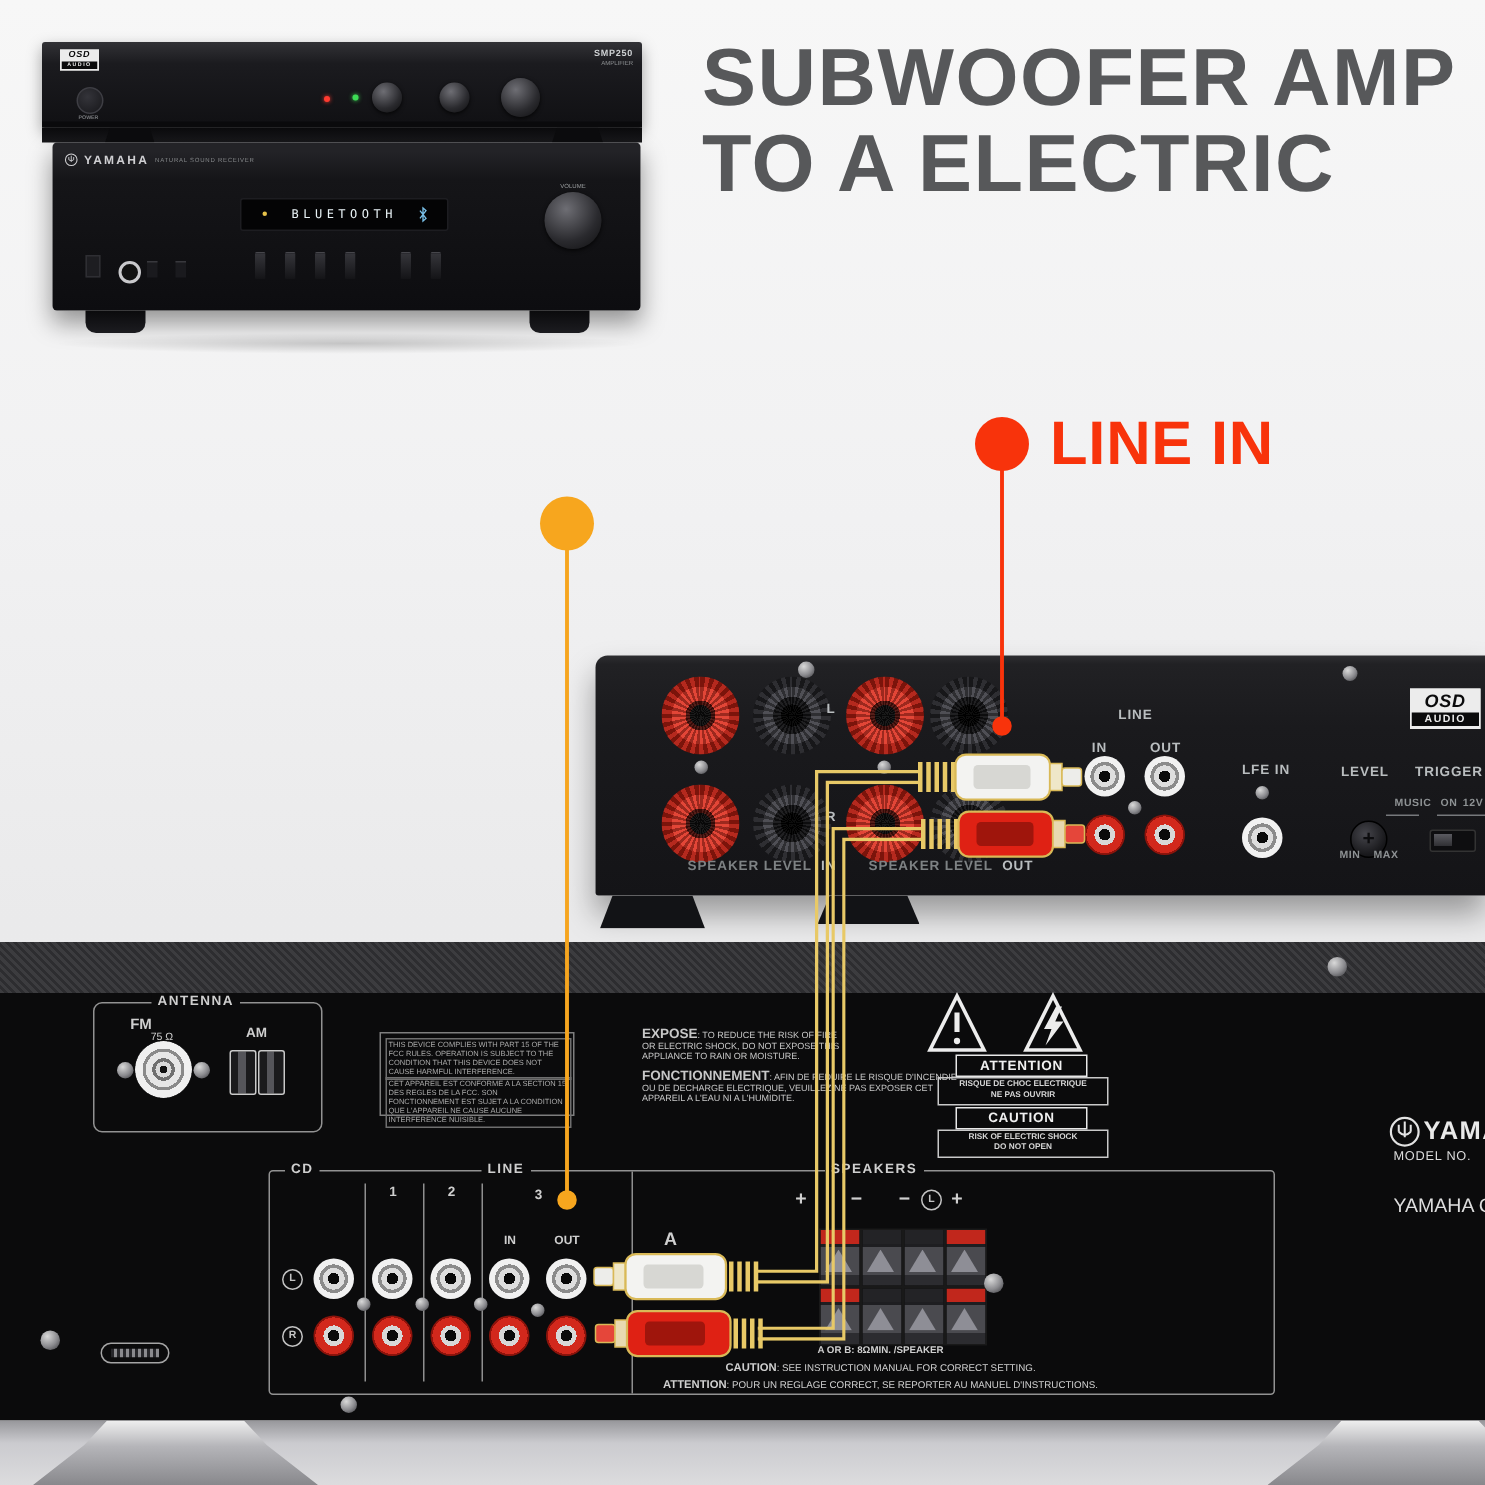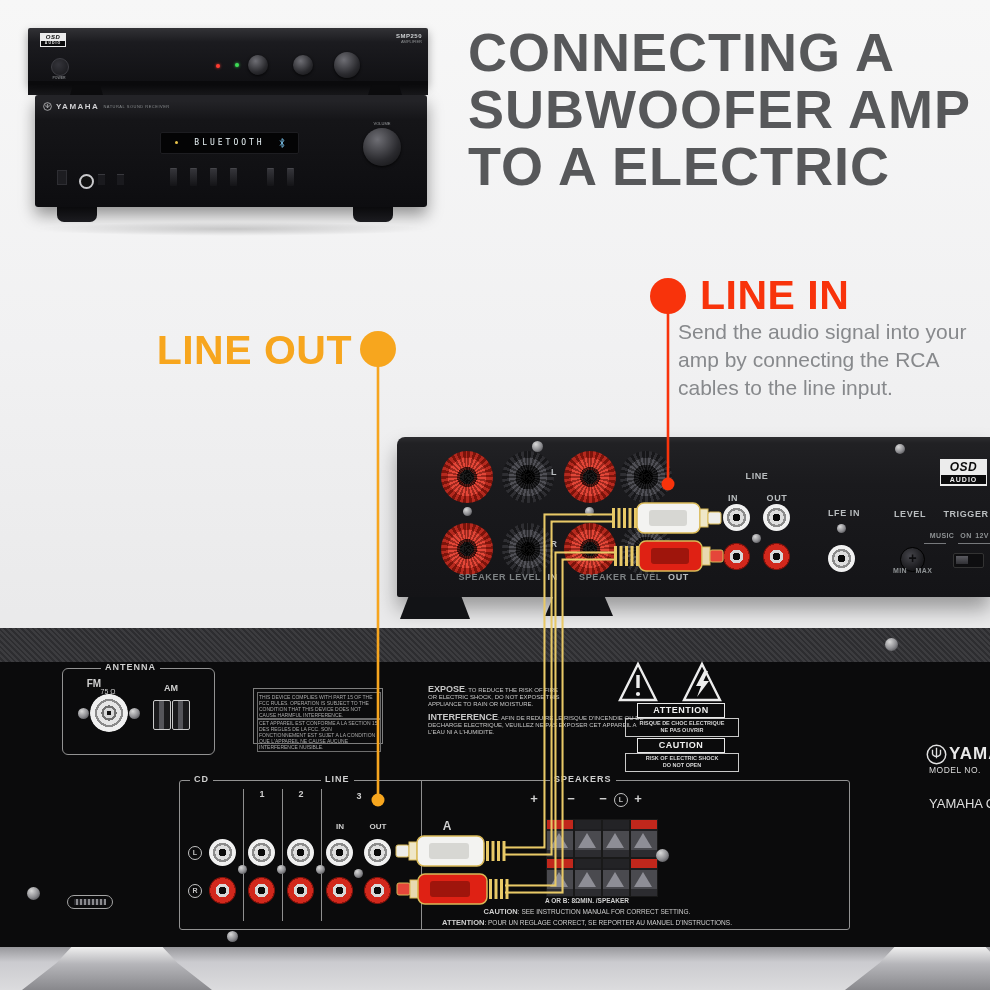--- a/index.html
+++ b/index.html
@@ -70,21 +70,20 @@
   .osdlogo .t{background:#ececec;color:#0b0b0c;font-weight:bold;text-align:center;
     font-style:italic;letter-spacing:.5px;}
   .osdlogo .b{background:#0b0b0c;color:#ececec;font-weight:bold;text-align:center;letter-spacing:1px;}
 </style>
 </head>
 <body>
 
 <div id="stage">
 
   <div id="title" class="ab">
-    <div>CONNECTING A</div>
     <div>SUBWOOFER AMP</div>
     <div>TO A ELECTRIC</div>
   </div>
 
   <div id="ampfront" class="ab">
     <div class="osdlogo" style="left:12px;top:5px;width:24px;height:12px">
       <div class="t" style="font-size:6px;line-height:7px">OSD</div>
       <div class="b" style="font-size:3.5px;line-height:5px">AUDIO</div>
     </div>
     <div class="ab" style="left:23px;top:30px;width:16px;height:16px;border-radius:50%;border:1px solid #3e3e44;background:radial-gradient(circle at 40% 35%,#34343a,#17171a)"></div>
@@ -130,24 +129,22 @@
     <div class="slider" style="left:195px;top:73px"></div>
     <div class="slider" style="left:232px;top:73px"></div>
     <div class="slider" style="left:252px;top:73px"></div>
     <div class="ab" style="left:325px;top:26px;width:44px;text-align: center;font-size:4px;color:#9b9ea0">VOLUME</div>
     <div class="knob" style="left:328px;top:33px;width:38px;height:38px"></div>
   </div>
   <div class="ab" style="left:57px;top:207px;width:40px;height:15px;background:linear-gradient(180deg,#0a0a0c,#1c1c20);border-radius:0 0 7px 7px"></div>
   <div class="ab" style="left:353px;top:207px;width:40px;height:15px;background:linear-gradient(180deg,#0a0a0c,#1c1c20);border-radius:0 0 7px 7px"></div>
   <div class="ab" style="left:35px;top:222px;width:392px;height:14px;background:radial-gradient(ellipse at center,rgba(0,0,0,.18),transparent 70%)"></div>
 
-  <div class="callout-h" style="left:60px;top:327px;width:292px;text-align:right;color:#F7A61E">LINE OUT</div>
 
   <div class="callout-h" style="left:700px;top:272px;color:#F8330B">LINE IN</div>
-  <div class="callout-p" style="left:678px;top:318px;width:302px">Send the audio signal into your amp by connecting the RCA cables to the line input.</div>
 
   <div id="ampback" class="ab">
     <div class="screw" style="left:135px;top:4px;width:11px;height:11px"></div>
     <div class="screw" style="left:498px;top:7px;width:10px;height:10px"></div>
 
     <div class="post redp" style="left:44px;top:14px"></div>
     <div class="post blackp" style="left:105px;top:14px"></div>
     <div class="post redp" style="left:44px;top:86px"></div>
     <div class="post blackp" style="left:105px;top:86px"></div>
 
@@ -214,21 +211,21 @@
       <div class="ab" style="left:90px;top:31px;width:16px;height:28px;border:1px solid #c9c9c9;border-radius:2px;background:linear-gradient(90deg,#1a1a1c 0 5px,#55555a 5px 10px,#1a1a1c 10px)"></div>
       <div class="ab" style="left:109px;top:31px;width:16px;height:28px;border:1px solid #c9c9c9;border-radius:2px;background:linear-gradient(90deg,#1a1a1c 0 5px,#55555a 5px 10px,#1a1a1c 10px)"></div>
     </div>
 
     <div class="wbox" style="left:253px;top:60px;width:128px;height:54px;border-color:#7e7e7e">
       <div class="finetext" style="left:3px;top:3px;width:120px;border:1px solid #6e6e6e;padding:1px">THIS DEVICE COMPLIES WITH PART 15 OF THE FCC RULES. OPERATION IS SUBJECT TO THE CONDITION THAT THIS DEVICE DOES NOT CAUSE HARMFUL INTERFERENCE.</div>
       <div class="finetext" style="left:3px;top:29px;width:120px;border:1px solid #6e6e6e;padding:1px">CET APPAREIL EST CONFORME A LA SECTION 15 DES REGLES DE LA FCC. SON FONCTIONNEMENT EST SUJET A LA CONDITION QUE L'APPAREIL NE CAUSE AUCUNE INTERFERENCE NUISIBLE.</div>
     </div>
 
     <div class="ab" style="left:428px;top:58px;width:140px;font-size:6px;line-height:7px;color:#c7c7c7"><b style="font-size:9px">EXPOSE</b><span>: TO REDUCE THE RISK OF FIRE OR ELECTRIC SHOCK, DO NOT EXPOSE THIS APPLIANCE TO RAIN OR MOISTURE.</span></div>
-    <div class="ab" style="left:428px;top:86px;width:218px;font-size:6px;line-height:7px;color:#c7c7c7"><b style="font-size:9px">INTERFERENCE</b><span>: AFIN DE REDUIRE LE RISQUE D'INCENDIE OU DE DECHARGE ELECTRIQUE, VEUILLEZ NE PAS EXPOSER CET APPAREIL A L'EAU NI A L'HUMIDITE.</span></div>
+    <div class="ab" style="left:428px;top:86px;width:218px;font-size:6px;line-height:7px;color:#c7c7c7"><b style="font-size:9px">FONCTIONNEMENT</b><span>: AFIN DE REDUIRE LE RISQUE D'INCENDIE OU DE DECHARGE ELECTRIQUE, VEUILLEZ NE PAS EXPOSER CET APPAREIL A L'EAU NI A L'HUMIDITE.</span></div>
 
     <svg class="ab" style="left:618px;top:33px" width="104" height="42" viewBox="0 0 104 42">
       <path d="M20 3 L38 39 L2 39 Z" fill="#0b0b0c" stroke="#ededed" stroke-width="2.4"></path>
       <line x1="20" y1="14" x2="20" y2="27" stroke="#ededed" stroke-width="3.4"></line>
       <circle cx="20" cy="33" r="2.1" fill="#ededed"></circle>
       <path d="M84 3 L102 39 L66 39 Z" fill="#0b0b0c" stroke="#ededed" stroke-width="2.4"></path>
       <polygon points="86,10 78,25 83,25 79,36 91,20 85.5,20 90,10" fill="#ededed"></polygon>
     </svg>
 
     <div class="ab" style="left:637px;top:75px;width:86px;height:13px;border:1.5px solid #e8e8e8;background:#0b0b0c;color:#f0f0f0;font-weight:bold;font-size:9px;text-align:center;line-height:13px;letter-spacing:.5px">ATTENTION</div>

